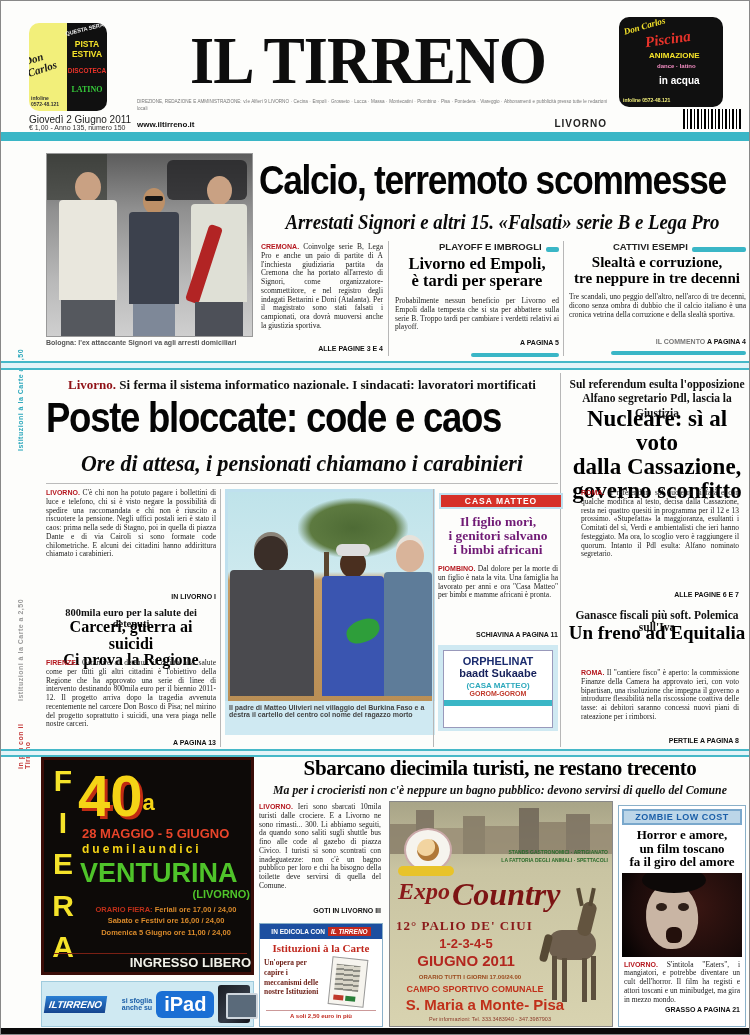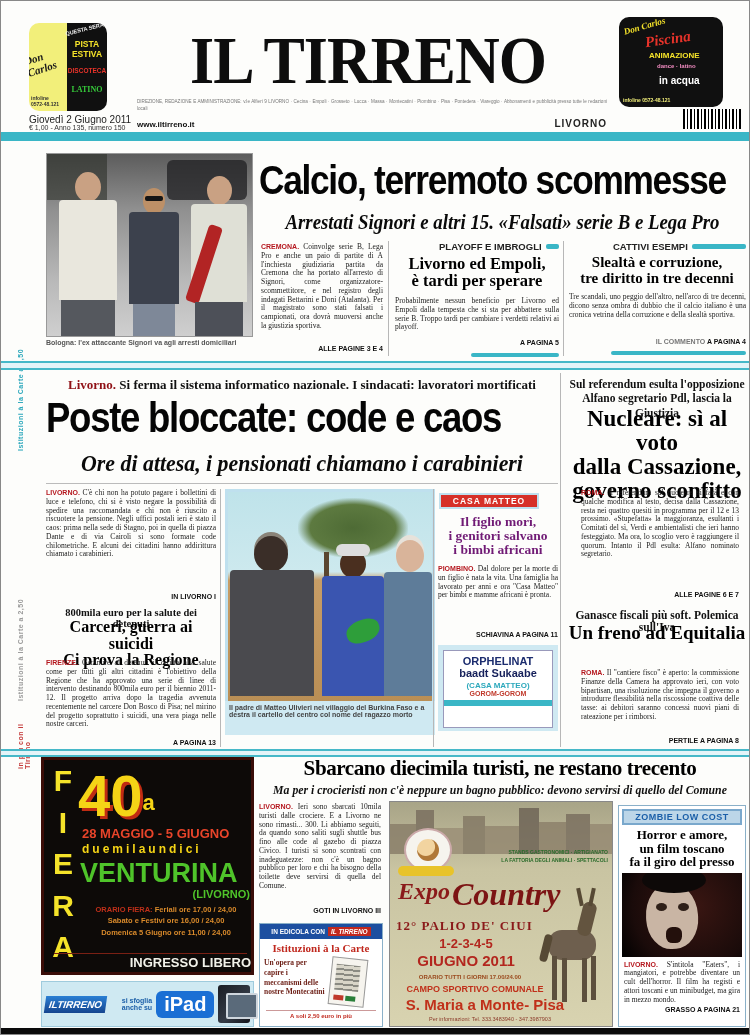--- a/index.html
+++ b/index.html
@@ -4,21 +4,21 @@
 <style>
   html,body{margin:0;padding:0;background:#e8e8e8;}
   .page{position:relative;width:750px;height:1035px;background:#fdfdfb;margin:0 auto;
         font-family:"Liberation Serif",serif;overflow:hidden;border:1px solid #888;box-sizing:border-box;}
   .abs{position:absolute;box-sizing:border-box;}
   .sans{font-family:"Liberation Sans",sans-serif;}
   .serif{font-family:"Liberation Serif",serif;}
   .body-text{font:7.5px/1.17 "Liberation Serif",serif;text-align:justify;color:#1a1a1a;}
   .lead{font:bold 7px "Liberation Sans",sans-serif;color:#b5171e;}
   .pageref{font:bold 7px "Liberation Sans",sans-serif;color:#111;text-align:right;}
-  .seclabel{font:bold 9.5px "Liberation Sans",sans-serif;color:#222;display:flex;align-items:center;gap:4px;padding-left:44px;}
+  .seclabel{font:bold 9.5px "Liberation Sans",sans-serif;color:#222;display:flex;align-items:flex-end;gap:4px;padding-left:44px;}
   .seclabel::after{content:"";flex:1;height:5px;background:#3ab6c6;border-radius:2px;}
   .hserif{font-family:"Liberation Serif",serif;font-weight:bold;color:#000;text-align:center;line-height:1.04;}
   .kicker{font-family:"Liberation Serif",serif;font-weight:bold;color:#111;text-align:center;}
   .vrule{background:#b7b7b7;width:1px;}
   .divider{background:#e4f4f8;border-top:2px solid #46b8c8;border-bottom:2px solid #46b8c8;}
   .tealbar{background:#3ab6c6;}
   .vtext{writing-mode:vertical-rl;transform:rotate(180deg);font:bold 7px "Liberation Sans",sans-serif;letter-spacing:.5px;}
   .caption{font:bold 7px "Liberation Sans",sans-serif;color:#555;}
   .photo{overflow:hidden;position:absolute;}
   .head{position:absolute;border-radius:50%;}
@@ -107,21 +107,21 @@
   <div class="abs body-text" style="left:394px;top:296px;width:164px;">Probabilmente nessun beneficio per Livorno ed Empoli dalla tempesta che si sta per abbattere sulla serie B. Troppo tardi per cambiare i verdetti relativi ai playoff.</div>
   <div class="abs pageref" style="left:394px;top:338px;width:164px;">A PAGINA 5</div>
   <div class="abs tealbar" style="left:470px;top:352px;width:88px;height:4px;border-radius:2px;"></div>
   <div class="abs vrule" style="left:562px;top:240px;height:115px;"></div>
 
   <div class="abs seclabel" style="left:568px;top:240px;width:177px;">
       <span>CATTIVI ESEMPI</span>
     </div>
   <div class="abs hserif" style="left:566px;top:254px;width:180px;font-size:15px;">
     <div>Slealtà e corruzione,</div>
-    <div>tre diritto in tre decenni</div>
+    <div>tre neppure in tre decenni</div>
   </div>
   <div class="abs body-text" style="left:568px;top:292px;width:177px;">Tre scandali, uno peggio dell'altro, nell'arco di tre decenni, dicono senza ombra di dubbio che il calcio italiano è una cronica vetrina della corruzione e della slealtà sportiva.</div>
   <div class="abs pageref" style="left:568px;top:337px;width:177px;">
     <span style="color:#777;">IL COMMENTO</span>
     <span>A PAGINA 4</span>
   </div>
   <div class="abs tealbar" style="left:610px;top:350px;width:135px;height:4px;border-radius:2px;"></div>
 
   <div class="abs divider" style="left:0;top:360px;width:750px;height:9px;"></div>
 
@@ -165,21 +165,21 @@
 
     <div class="head" style="left:168px;top:48px;width:28px;height:32px;background:#d9b49a;box-shadow:0 -5px 0 #e7e2da;"></div>
     <div class="torso" style="left:156px;top:80px;width:48px;height:124px;background:#5e7c99;"></div>
     <div class="abs" style="left:118px;top:128px;width:34px;height:22px;background:#2e9e3a;border-radius:50% 40% 50% 40%;transform:rotate(-18deg);"></div>
   </div>
   <div class="abs" style="left:224px;top:700px;width:210px;height:34px;background:#cfe9f2;padding:3px 4px;">
     <div class="caption" style="color:#444;">Il padre di Matteo Ulivieri nel villaggio del Burkina Faso e a destra il cartello del centro col nome del ragazzo morto</div>
   </div>
   <div class="abs vrule" style="left:432px;top:488px;height:258px;"></div>
 
-  <div class="abs" style="left:438px;top:492px;width:100px;height:16px;background:#d63028;border:2px solid #bfe0ee;display:flex;align-items:center;justify-content:center;">
+  <div class="abs" style="left:438px;top:492px;width:124px;height:16px;background:#d63028;border:2px solid #bfe0ee;display:flex;align-items:center;justify-content:center;">
     <span style="font:bold 8.5px 'Liberation Sans',sans-serif;color:#fff;letter-spacing:1px;">CASA MATTEO</span>
   </div>
   <div class="abs hserif" style="left:436px;top:514px;width:122px;font-size:13.5px;color:#701a75;">
     <div>Il figlio morì,</div>
     <div>i genitori salvano</div>
     <div>i bimbi africani</div>
   </div>
   <div class="abs body-text" style="left:437px;top:564px;width:120px;">
     <span class="lead">PIOMBINO.</span>
     <span>Dal dolore per la morte di un figlio è nata la vita. Una famiglia ha lavorato per anni e ora "Casa Matteo" per bimbi e mamme africani è pronta.</span>
@@ -265,21 +265,21 @@
   </div>
   <div class="abs pageref" style="left:258px;top:906px;width:122px;">GOTI IN LIVORNO III</div>
 
   <div class="abs" style="left:258px;top:922px;width:124px;height:104px;border:1px solid #8ab0c8;background:#fff;">
     <div style="height:15px;background:#1d4fa0;display:flex;align-items:center;justify-content:center;gap:3px;">
       <span style="font:bold 6.5px 'Liberation Sans',sans-serif;color:#fff;">IN EDICOLA CON</span>
       <span style="font:italic bold 6.5px 'Liberation Sans',sans-serif;color:#fff;background:#c0281e;padding:1px 3px;">IL TIRRENO</span>
     </div>
     <div style="text-align:center;font:bold 11px 'Liberation Serif',serif;color:#c0281e;margin-top:3px;">Istituzioni à la Carte</div>
     <div style="display:flex;padding:4px;gap:4px;">
-      <div style="width:62px;font:bold 7.5px/1.3 'Liberation Serif',serif;color:#6b1d14;">Un'opera per capire i meccanismi delle nostre Montecatini</div>
+      <div style="width:62px;font:bold 7.5px/1.3 'Liberation Serif',serif;color:#6b1d14;">Un'opera per capire i meccanismi delle nostre Istituzioni</div>
       <div style="width:34px;height:46px;background:#f6f4ee;border:1px solid #999;transform:rotate(6deg);position:relative;">
         <div style="position:absolute;left:4px;top:6px;width:24px;height:26px;background:repeating-linear-gradient(0deg,#8a8a82 0 2px,#d8d5c8 2px 5px);"></div>
         <div style="position:absolute;left:4px;bottom:4px;width:10px;height:5px;background:#c0392b;"></div>
         <div style="position:absolute;left:16px;bottom:4px;width:10px;height:5px;background:#2a7f3a;"></div>
       </div>
     </div>
     <div style="text-align:center;font:bold 6px 'Liberation Sans',sans-serif;color:#c0281e;border-top:1px solid #c99;margin:0 6px;padding-top:2px;">A soli 2,50 euro in più</div>
   </div>
 
   <div class="abs" style="left:388px;top:800px;width:224px;height:226px;background:linear-gradient(180deg,#a8a487 0%,#c9c4a2 30%,#d8d3b0 100%);border:1px solid #888;overflow:hidden;">
@@ -323,21 +323,21 @@
       <div style="position:absolute;left:53px;top:68px;width:5px;height:44px;background:#5c4f3d;"></div>
       <div style="position:absolute;left:4px;top:46px;width:8px;height:28px;background:#564934;border-radius:4px;transform:rotate(14deg);"></div>
     </div>
   </div>
 
   <div class="abs" style="left:617px;top:804px;width:128px;height:222px;border:1px solid #8ab0c8;background:#fff;">
     <div style="margin:3px;background:#bcd6e8;border:2px solid #7aa8cc;text-align:center;font:bold 9px 'Liberation Sans',sans-serif;color:#1b5fa8;letter-spacing:.5px;padding:1px 0;">ZOMBIE LOW COST</div>
     <div class="hserif" style="font-size:13px;margin-top:2px;">
       <div>Horror e amore,</div>
       <div>un film toscano</div>
-      <div>fa il giro del presso</div>
+      <div>fa il giro del amore</div>
     </div>
     <div style="position:relative;margin:4px 3px;height:84px;background:radial-gradient(circle at 60% 40%,#3a1612 0%,#1a0b0a 70%,#000 100%);overflow:hidden;">
       <div style="position:absolute;left:24px;top:10px;width:52px;height:66px;background:#c9b5a4;border-radius:50% 50% 46% 46%;transform:rotate(-4deg);"></div>
       <div style="position:absolute;left:20px;top:-6px;width:64px;height:26px;background:#0d0908;border-radius:50%;"></div>
       <div style="position:absolute;left:34px;top:30px;width:11px;height:8px;background:#2e1f18;border-radius:50%;"></div>
       <div style="position:absolute;left:56px;top:30px;width:11px;height:8px;background:#2e1f18;border-radius:50%;"></div>
       <div style="position:absolute;left:44px;top:54px;width:16px;height:16px;background:#23100c;border-radius:40%;"></div>
     </div>
     <div class="body-text" style="margin:2px 5px;">
       <span class="lead">LIVORNO.</span>

